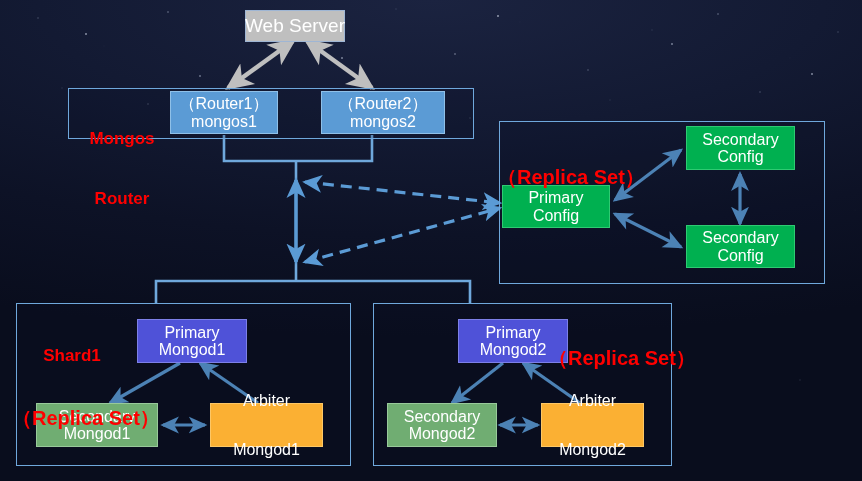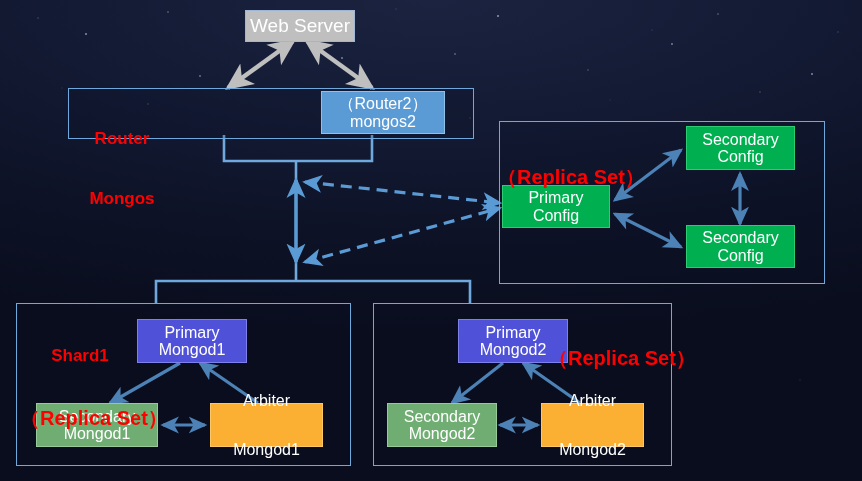--- a/index.html
+++ b/index.html
@@ -228,41 +228,45 @@
       <line x1="500" y1="425" x2="538" y2="425" stroke="#5b9bd5" stroke-width="3.0" marker-end="url(#ah-blue)" marker-start="url(#ah-blue-start)"></line>
     </g>
   </svg>
 
   <div class="panel" style="left:68px; top:88px; width:406px; height:51px;"></div>
   <div class="panel" style="left:499px; top:121px; width:326px; height:163px;"></div>
   <div class="panel" style="left:16px; top:303px; width:335px; height:163px;"></div>
   <div class="panel" style="left:373px; top:303px; width:299px; height:163px;"></div>
 
   <div class="caption" style="left:72px; top:90px; width:100px;">
+    <span class="big">Mongos</span>
     <span class="big">Router</span>
-    <span class="big">Mongos</span>
   </div>
 
   <div class="caption" style="left:497px; top:126px; width:140px;">
     <span class="sub">（Replica Set）</span>
   </div>
 
-  <div class="caption" style="left:20px; top:307px; width:120px;">
+  <div class="caption" style="left:12px; top:307px; width:120px;">
     <span class="big">Shard1</span>
     <span class="sub">（Replica Set）</span>
   </div>
 
   <div class="caption" style="left:548px; top:307px; width:124px;">
     <span class="sub">（Replica Set）</span>
   </div>
 
-  <div class="node webserver" style="left:245px; top:10px; width:110px; height:32px;justify-content:center;">
+  <div class="node webserver" style="left:245px; top:10px; width:100px; height:32px;justify-content:center;">
     <span class="l1">Web Server</span>
   </div>
 
+  <div class="node router" style="left:170px; top:91px; width:108px; height:43px;">
+    <span class="l1">（Router1）</span>
+    <span class="l2">mongos1</span>
+  </div>
 
   <div class="node router" style="left:321px; top:91px; width:124px; height:43px;">
     <span class="l1">（Router2）</span>
     <span class="l2">mongos2</span>
   </div>
 
   <div class="node cfg" style="left:502px; top:185px; width:108px; height:43px;">
     <span class="l1">Primary</span>
     <span class="l2">Config</span>
   </div>

